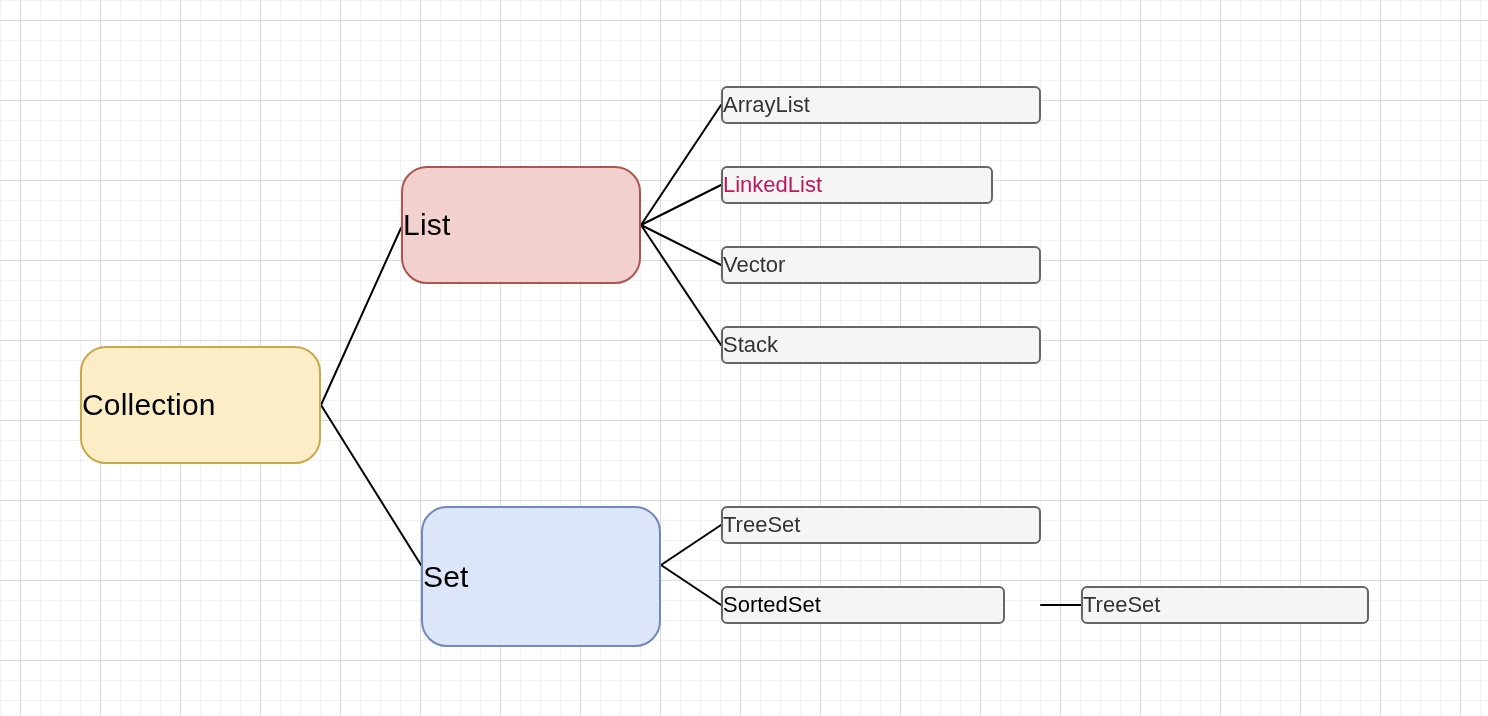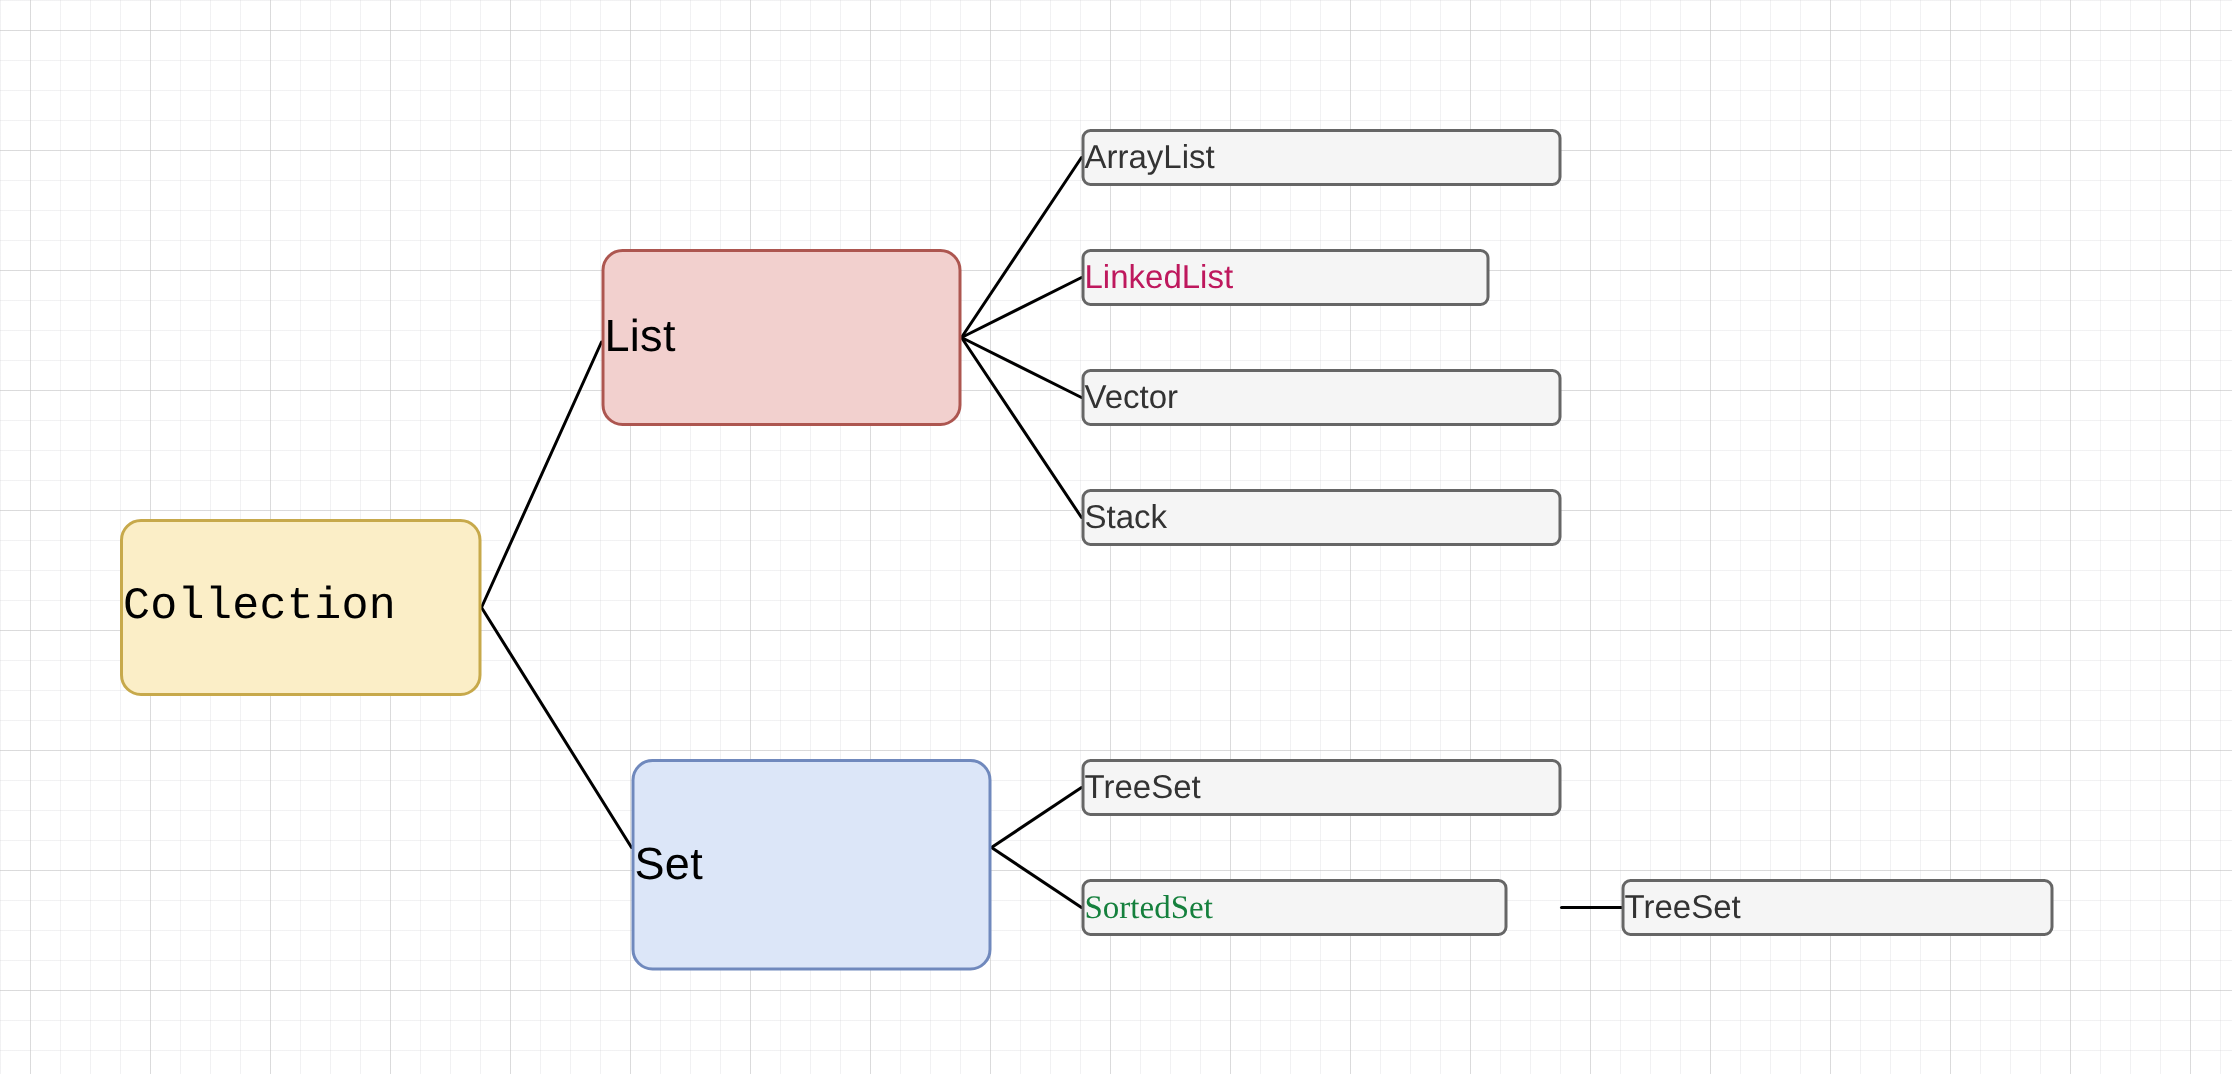--- a/index.html
+++ b/index.html
@@ -36,21 +36,21 @@
     display: flex;
     align-items: center;
     justify-content: flex-start;
     text-align: center;
     color: #000000;
     white-space: nowrap;
   }
   .node-main {
     border-width: 2px;
     border-style: solid;
-    border-radius: 14px;
+    border-radius: 26px;
     font-size: 30px;
     letter-spacing: 0.2px;
   }
   .node-leaf {
     border-width: 2px;
     border-style: solid;
     border-radius: 6px;
     font-size: 22px;
     background: #f5f5f5;
     border-color: #666666;
@@ -68,21 +68,21 @@
       <line x1="641" y1="225" x2="721" y2="105" stroke="#000000" stroke-width="2" stroke-linecap="round"></line>
       <line x1="641" y1="225" x2="721" y2="185" stroke="#000000" stroke-width="2" stroke-linecap="round"></line>
       <line x1="641" y1="225" x2="721" y2="265" stroke="#000000" stroke-width="2" stroke-linecap="round"></line>
       <line x1="641" y1="225" x2="721" y2="345" stroke="#000000" stroke-width="2" stroke-linecap="round"></line>
       <line x1="661" y1="565" x2="721" y2="525" stroke="#000000" stroke-width="2" stroke-linecap="round"></line>
       <line x1="661" y1="565" x2="721" y2="605" stroke="#000000" stroke-width="2" stroke-linecap="round"></line>
       <line x1="1041" y1="605" x2="1081" y2="605" stroke="#000000" stroke-width="2" stroke-linecap="round"></line>
     </svg>
 
   <div id="node-layer">
-      <div class="node node-main" style="left: 80px; top: 346px; width: 241px; height: 118px; background: rgb(251, 238, 199); border-color: rgb(199, 169, 75); color: rgb(0, 0, 0); font-family: Liberation Mono, monospace;">
+      <div class="node node-main" style="left: 80px; top: 346px; width: 241px; height: 118px; background: rgb(251, 238, 199); border-color: rgb(199, 169, 75); color: rgb(0, 0, 0);">
         <span>Collection</span>
       </div>
       <div class="node node-main" style="left: 401px; top: 166px; width: 240px; height: 118px; background: rgb(242, 208, 206); border-color: rgb(173, 86, 80); color: rgb(0, 0, 0);">
         <span>List</span>
       </div>
       <div class="node node-main" style="left: 421px; top: 506px; width: 240px; height: 141px; background: rgb(220, 230, 248); border-color: rgb(112, 137, 189); color: rgb(0, 0, 0);">
         <span>Set</span>
       </div>
       <div class="node node-leaf" style="left: 721px; top: 86px; width: 320px; height: 38px; background: rgb(245, 245, 245); border-color: rgb(102, 102, 102); color: rgb(51, 51, 51);">
         <span>ArrayList</span>
@@ -92,21 +92,21 @@
       </div>
       <div class="node node-leaf" style="left: 721px; top: 246px; width: 320px; height: 38px; background: rgb(245, 245, 245); border-color: rgb(102, 102, 102); color: rgb(51, 51, 51);">
         <span>Vector</span>
       </div>
       <div class="node node-leaf" style="left: 721px; top: 326px; width: 320px; height: 38px; background: rgb(245, 245, 245); border-color: rgb(102, 102, 102); color: rgb(51, 51, 51);">
         <span>Stack</span>
       </div>
       <div class="node node-leaf" style="left: 721px; top: 506px; width: 320px; height: 38px; background: rgb(245, 245, 245); border-color: rgb(102, 102, 102); color: rgb(51, 51, 51);">
         <span>TreeSet</span>
       </div>
-      <div class="node node-leaf" style="left: 721px; top: 586px; width: 284px; height: 38px; background: rgb(245, 245, 245); border-color: rgb(102, 102, 102); color: #15803d; font-family: Liberation Serif, serif;">
+      <div class="node node-leaf" style="left: 721px; top: 586px; width: 284px; height: 38px; background: rgb(245, 245, 245); border-color: rgb(102, 102, 102); color: #000000;">
         <span>SortedSet</span>
       </div>
       <div class="node node-leaf" style="left: 1081px; top: 586px; width: 288px; height: 38px; background: rgb(245, 245, 245); border-color: rgb(102, 102, 102); color: rgb(51, 51, 51);">
         <span>TreeSet</span>
       </div>
     </div>
 
 </div>
 
 </body></html>

